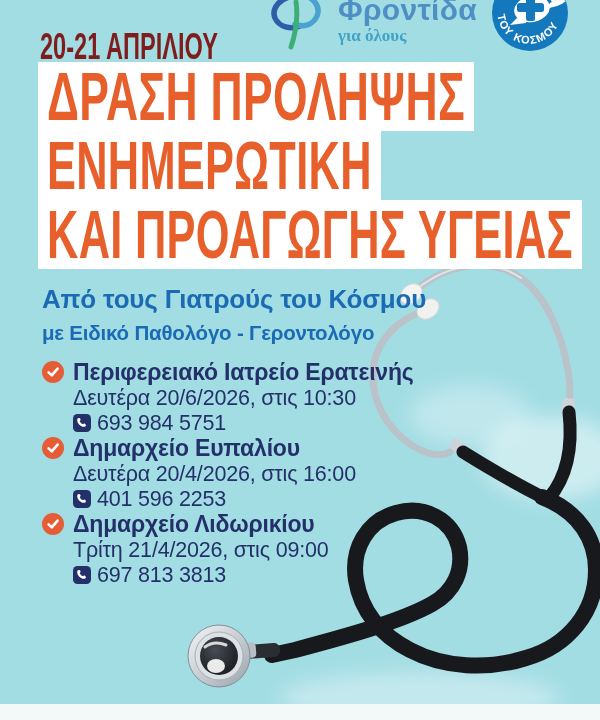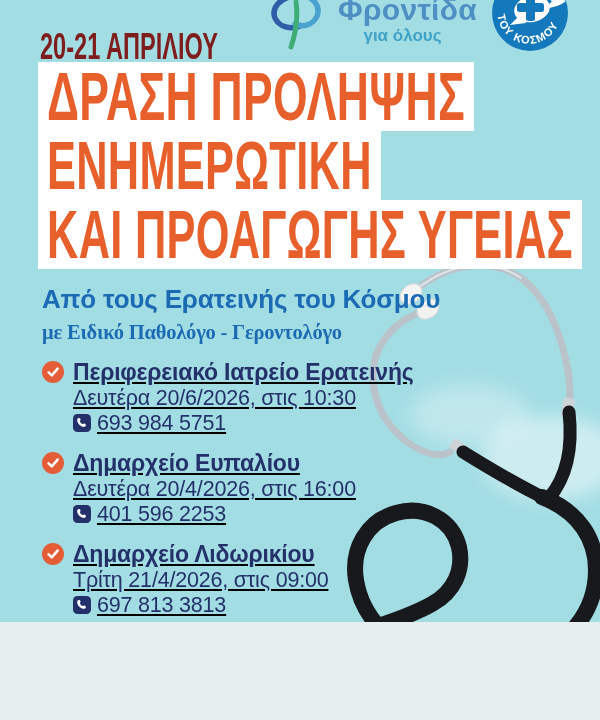--- a/index.html
+++ b/index.html
@@ -1,34 +1,34 @@
 <!DOCTYPE html>
 <html><head>
 <meta charset="utf-8">
 <style>
   html,body{margin:0;padding:0;background:#e7eef0;}
   .poster{
-    position:relative;width:600px;height:622px;overflow:hidden;
+    position:relative;width:600px;height:720px;overflow:hidden;
     background:#a3dde4;
     font-family:"Liberation Sans", sans-serif;
   }
   .layer{position:absolute;inset:0;}
   #photo-layer{z-index:1;pointer-events:none;}
   #ui-layer{z-index:2;}
 
   
   .frontida{position:absolute;left:258px;top:0;width:215px;height:52px;}
   .frontida-mark{position:absolute;left:0;top:0;}
   .frontida-word{
     position:absolute;left:80px;top:-7px;width:130px;
     font-size:30px;font-weight:700;letter-spacing:.3px;color:#4f90c4;
   }
   .frontida-tag{
-    position:absolute;left:80px;top:26px;width:129px;text-align:center;
-    font-size:17px;font-weight:700;color:#3fa2c6;
+    position:absolute;left:80px;top:26px;width:129px;text-align:left;
+    font-size:17px;font-weight:700;color:#3fa2c6;font-family:Liberation Serif, serif;
   }
   .gtk-logo{position:absolute;left:492px;top:-25px;width:76px;height:76px;}
 
   
   .date-banner{
     position:absolute;left:40px;top:30px;width:196px;height:34px;
     color:#7f1d1d;font-size:36px;font-weight:800;white-space:nowrap;line-height:34px;
   }
   .date-banner span{display:inline-block;transform-origin:left center;}
 
@@ -40,24 +40,24 @@
   }
   .fitline-block span{
     display:inline-block;transform-origin:left center;
     font-size:68px;font-weight:800;color:#e7602c;letter-spacing:0.5px;
   }
   .w1{width:334px;} .w2{width:427px;} .w3{width:535px;text-align:center;}
 
   
   .subtitle{position:absolute;left:42px;top:284px;color:#1a6bb4;}
   .subtitle-main{font-size:26px;font-weight:800;letter-spacing:-0.2px;}
-  .subtitle-sub{font-size:20.5px;font-weight:700;margin-top:6px;letter-spacing:-0.2px;font-family:Liberation Serif, serif;}
-
-  
-  .locations{position:absolute;left:42px;top:360px;display:flex;flex-direction:column;gap:16px;text-decoration:underline;}
+  .subtitle-sub{font-size:20.5px;font-weight:700;margin-top:6px;letter-spacing:-0.2px;}
+
+  
+  .locations{position:absolute;left:42px;top:360px;display:flex;flex-direction:column;gap:1px;}
   .loc-row{display:flex;gap:9px;}
   .check-badge{
     width:22px;height:22px;border-radius:50%;background:#e45d37;flex:0 0 22px;
     display:flex;align-items:center;justify-content:center;margin-top:1px;
   }
   .loc-texts{color:#243069;}
   .loc-title{font-size:23px;font-weight:800;letter-spacing:-0.2px;line-height:25px;}
   .loc-date{font-size:21.5px;line-height:26px;letter-spacing:-0.2px;}
   .loc-phone{display:flex;align-items:center;gap:6px;line-height:24px;}
   .loc-phone .num{font-size:21.5px;letter-spacing:-0.2px;text-align:right;}
@@ -157,21 +157,21 @@
       <span style="transform: scaleX(0.654412);">20-21 ΑΠΡΙΛΙΟΥ</span>
     </div>
 
     <div class="headline">
       <div class="fitline-block w2 fit"><span style="transform: scaleX(0.654147);">ΔΡΑΣΗ ΠΡΟΛΗΨΗΣ</span></div>
       <div class="fitline-block w1 fit"><span style="transform: scaleX(0.637255);">ΕΝΗΜΕΡΩΤΙΚΗ</span></div>
       <div class="fitline-block w3 fit"><span style="transform: scaleX(0.637576);">ΚΑΙ ΠΡΟΑΓΩΓΗΣ ΥΓΕΙΑΣ</span></div>
     </div>
 
     <div class="subtitle">
-      <div class="subtitle-main">Από τους Ερατεινής του Κόσμου</div>
+      <div class="subtitle-main">Από τους Γιατρούς του Κόσμου</div>
       <div class="subtitle-sub">με Ειδικό Παθολόγο - Γεροντολόγο</div>
     </div>
 
     <div class="locations">
 
       <div class="loc-row">
         <div class="check-badge">
           <svg width="14" height="14" viewBox="0 0 14 14">
               <path d="M 2.6,7.4 L 5.8,10.4 L 11.6,3.6" fill="none" stroke="#ffffff" stroke-width="2.6" stroke-linecap="round" stroke-linejoin="round"></path>
             </svg>

